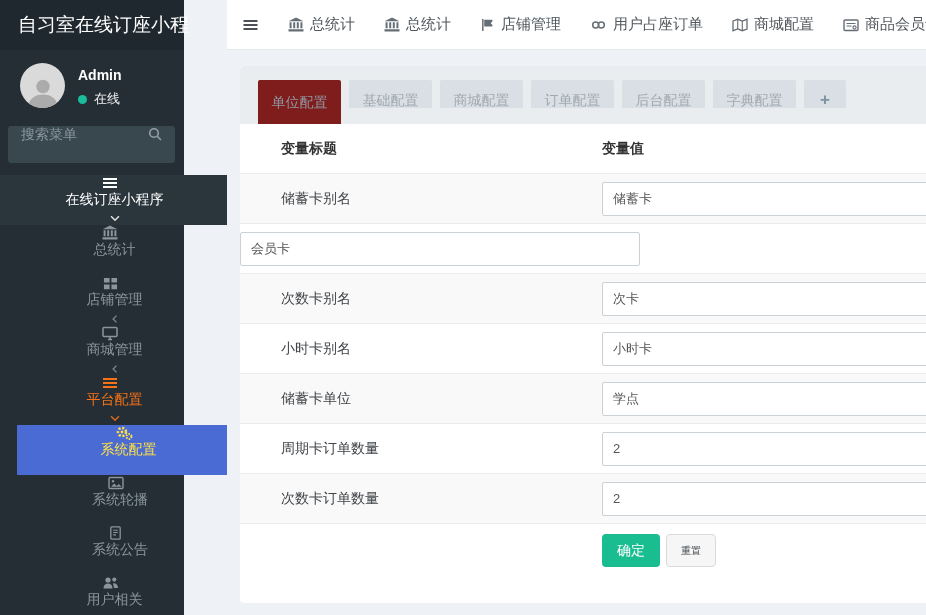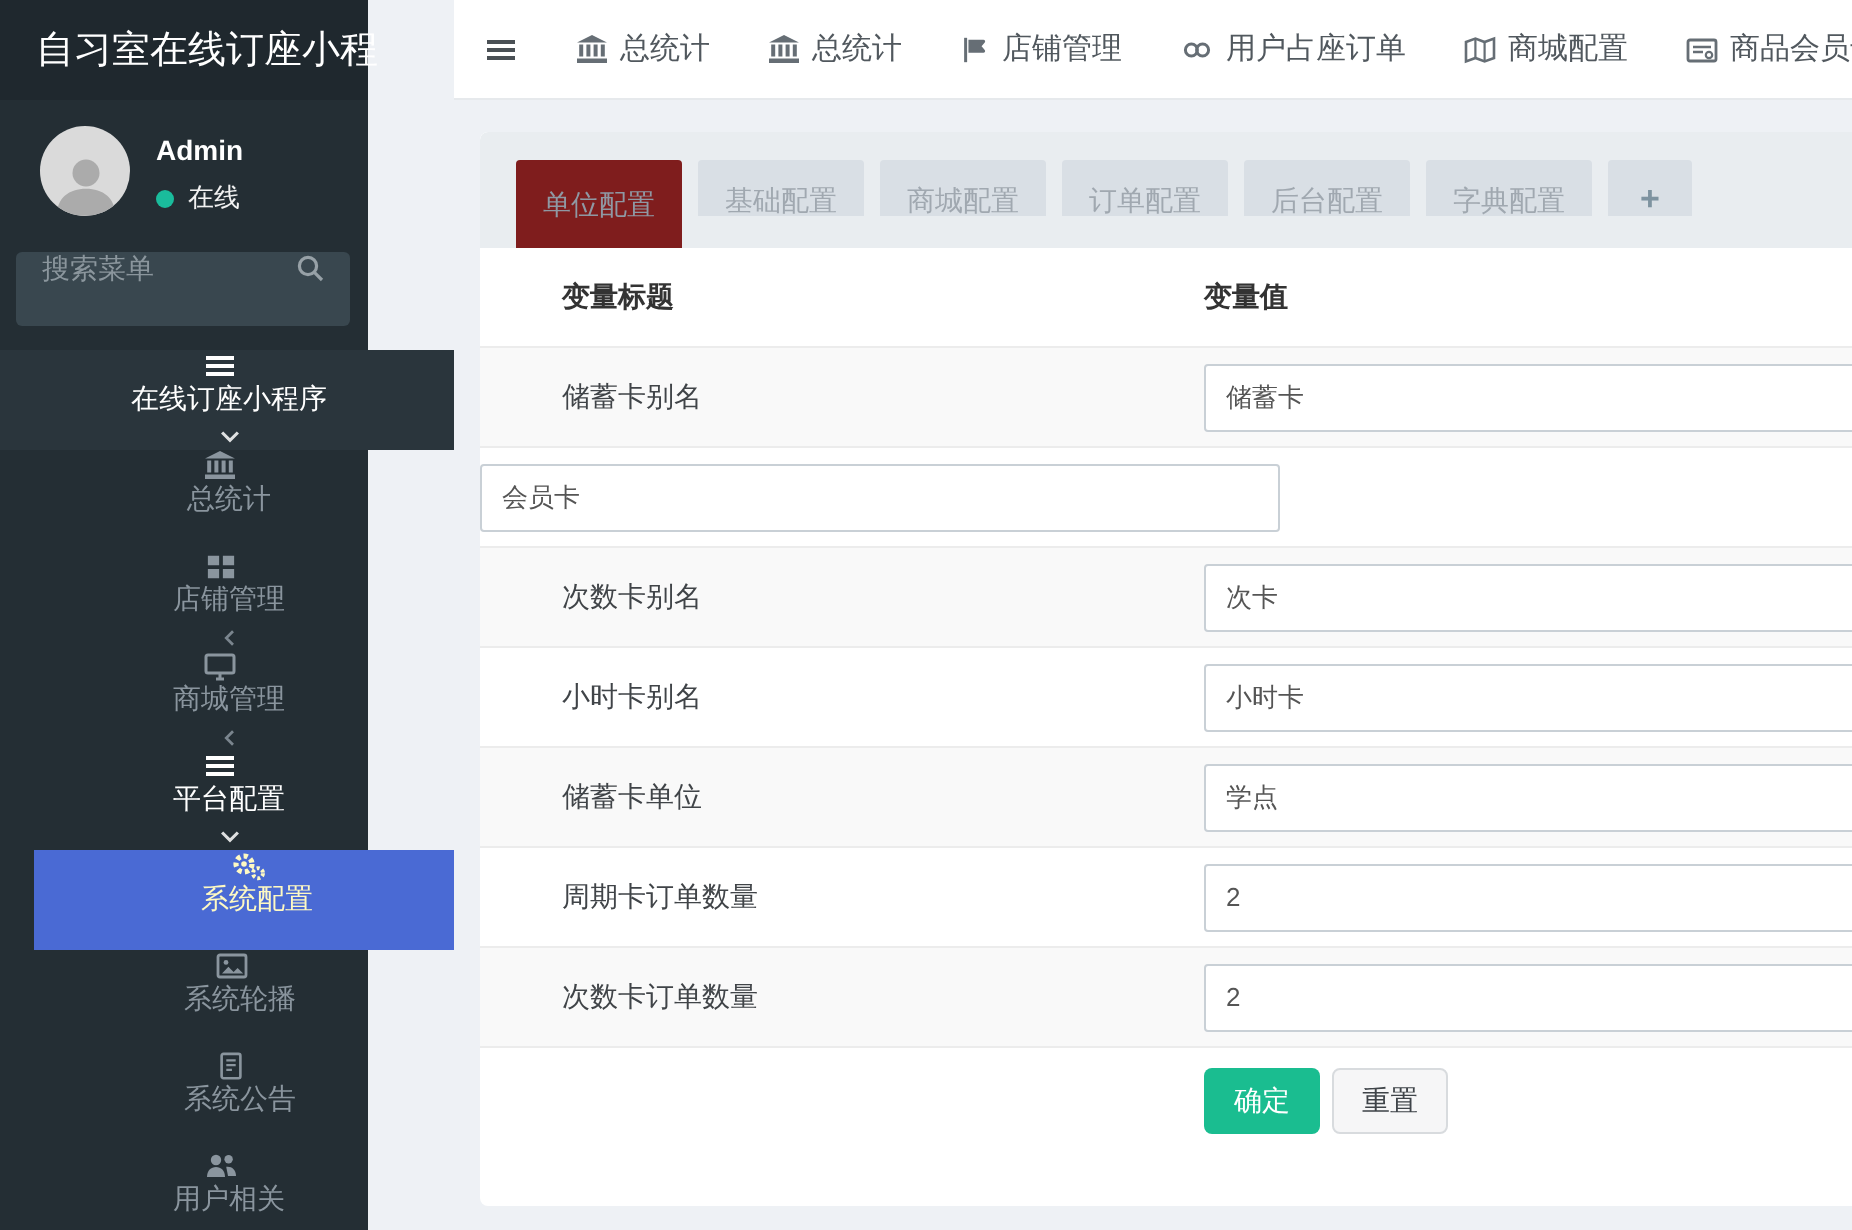--- a/index.html
+++ b/index.html
@@ -23,23 +23,23 @@
   .search input { flex:1; min-width:0; background:transparent; border:none; outline:none; color:#cfd6da; font-size:14px; font-family:inherit; }
   .search input::placeholder { color:#8b969d; }
   .search .sic { color:#97a1a7; flex:none; }
 
   .menu { position:absolute; top:175px; left:0; width:227px; }
   .mi { height:50px; display:flex; align-items:center; padding:0 15px 0 17px; font-size:14px; color:#8a959e; cursor:pointer;flex-direction:column; }
   .mi .ico { width:19px; height:16px; margin-right:9px; flex:none; display:flex; align-items:center; justify-content:center; }
   .mi .lbl { flex:1; white-space:nowrap; }
   .mi .chev { flex:none; opacity:.85; }
   .mi.hdr { background:#2a353c; color:#fff; }
-  .mi.open { color:#ffffff; }
+  .mi.open { color:#f97316; }
   .mi.sub { padding-left:28px; }
-  .mi.sel { background:#4a6ad4; color:#fef9c3;margin-left:17px; }
+  .mi.sel { background:#4a6ad4; color:#fde047;margin-left:17px; }
 
   
   .topbar { position:absolute; left:227px; top:0; width:699px; height:50px; background:#fff; border-bottom:1px solid #e6e9ec; display:flex; align-items:center; padding-left:15px; gap:29px; }
   .hamb { color:#4a5055; display:flex; flex:none; cursor:pointer; }
   .tn { display:flex; align-items:center; gap:6px; color:#51585e; font-size:15px; white-space:nowrap; cursor:pointer; }
   .tn .ico { color:#666e75; display:flex; flex:none; }
 
   
   .panel { position:absolute; left:240px; top:66px; width:770px; height:537px; background:#fff; border-radius:4px; overflow:hidden; }
   .tabbar { height:58px; background:#e9edf0; padding:14px 0 0 18px; display:flex; gap:8px; border-radius:4px 4px 0 0; }
@@ -48,21 +48,21 @@
   .tab.add { min-width:42px; padding:0; font-size:17px; font-weight:bold; color:#7e93a0; }
 
   .form-headers { display:flex; align-items:center; height:49px; font-size:14px; font-weight:bold; color:#333; }
   .col-l { width:362px; padding-left:41px; }
   .col-r { flex:1; }
   .frow { display:flex; align-items:center; height:50px; border-top:1px solid #ececec; font-size:14px; color:#404448; }
   .frow.odd { background:#f9f9f9; }
   .frow input { width:400px; height:34px; border:1px solid #c9d0d6; border-radius:2px; padding:0 10px; font-size:13px; color:#555; background:#fff; font-family:inherit; outline:none; }
   .btnrow { border-top:1px solid #ececec; padding:10px 0 0 362px; display:flex; gap:6px; }
   .btn-ok { height:33px; padding:0 15px; background:#1abd90; border:none; border-radius:4px; color:#fff; font-size:14px; font-family:inherit; cursor:pointer; }
-  .btn-reset { height:33px; padding:0 14px; background:#f6f6f7; border:1px solid #d8dbde; border-radius:4px; color:#3f4449; font-size:14px; font-family:inherit; cursor:pointer; }
+  .btn-reset { height:33px; padding:0 14px; background:#f6f6f7; border:1px solid #d8dbde; border-radius:4px; color:#3f4449; font-size:10px; font-family:inherit; cursor:pointer; }
 </style>
 </head>
 <body>
 
 <aside class="sidebar">
   <div class="logo">自习室在线订座小程</div>
 
   <div class="user-panel">
     <div class="avatar">
       <svg width="36" height="34" viewBox="0 0 32 30">

